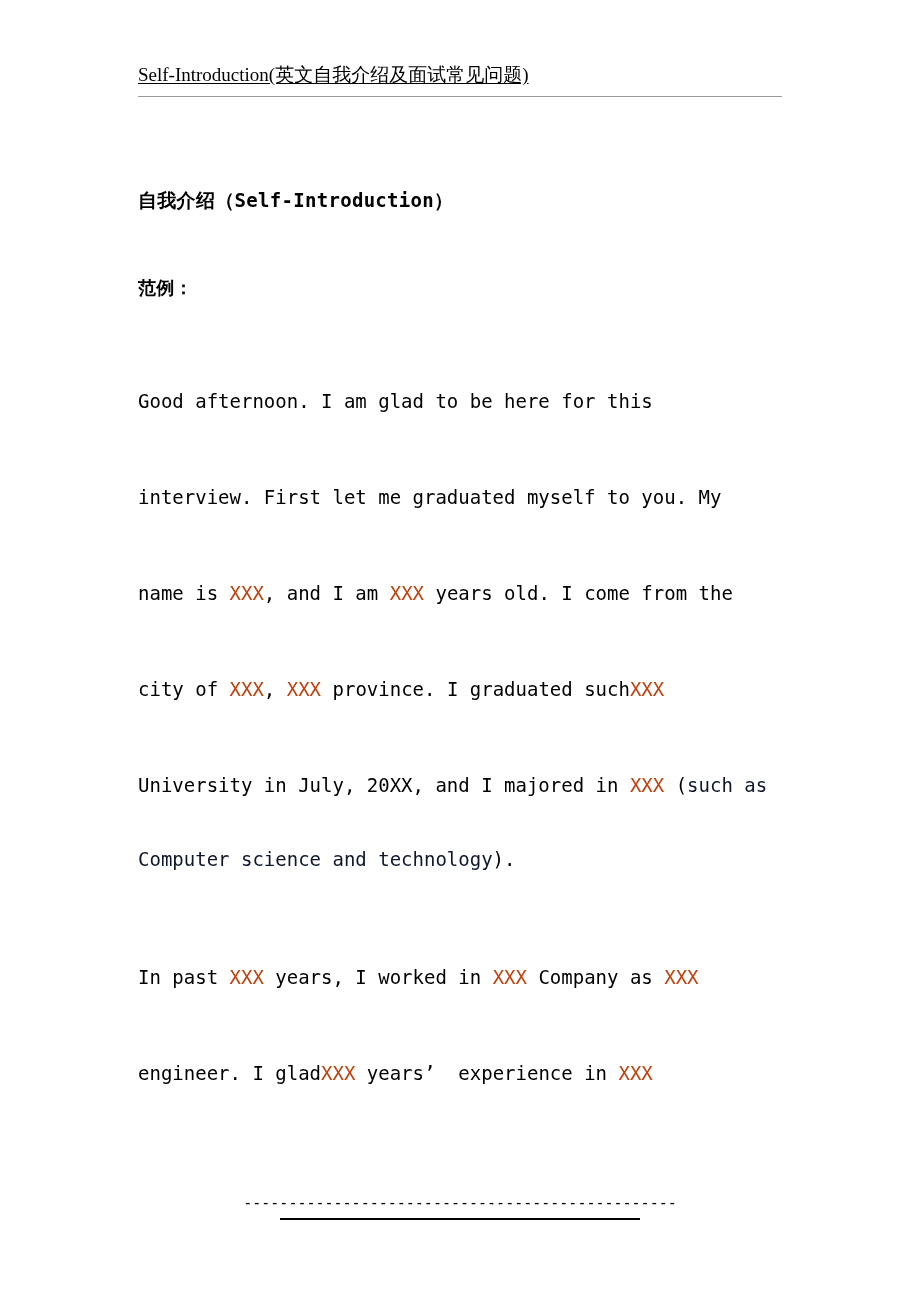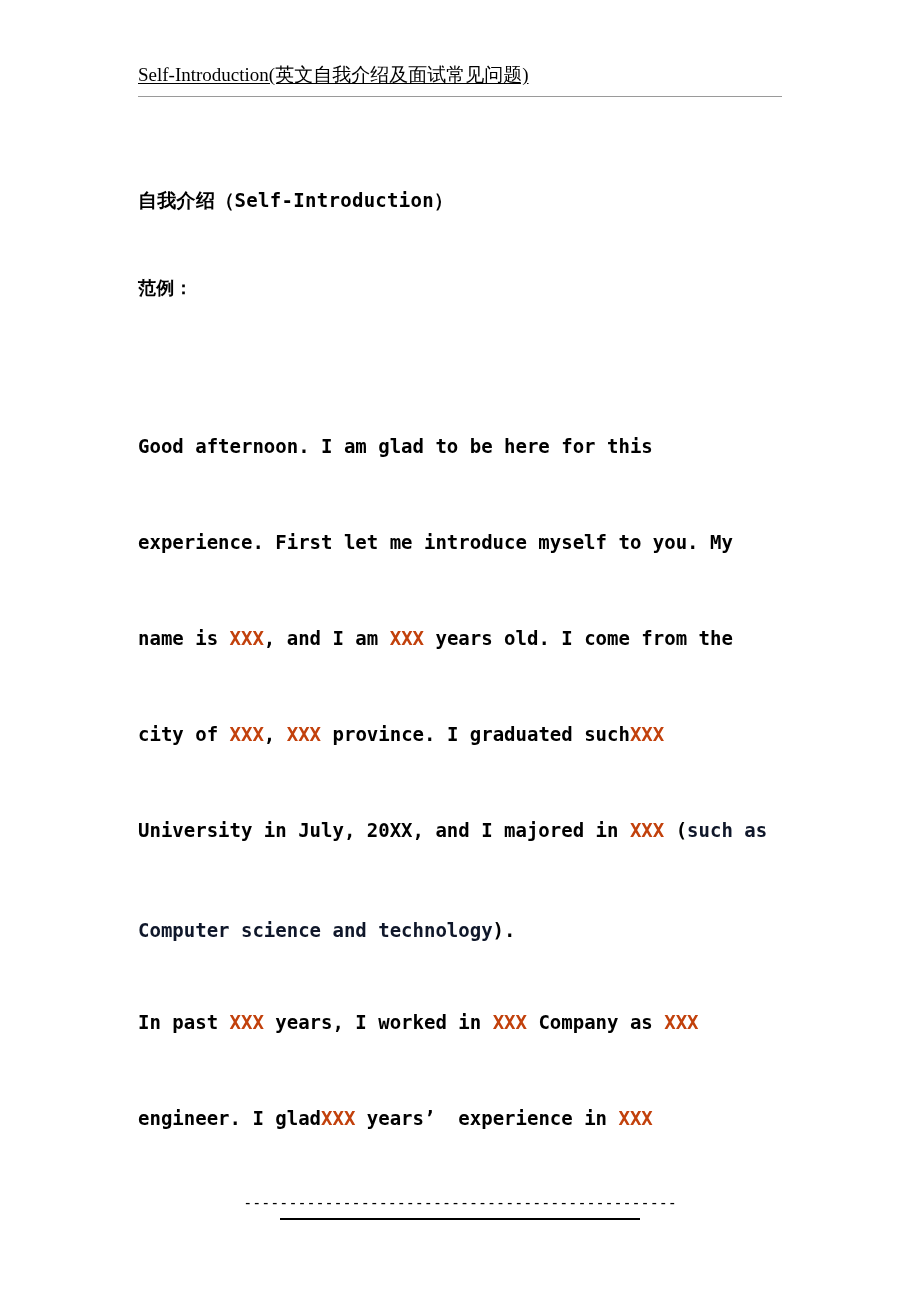--- a/index.html
+++ b/index.html
@@ -70,23 +70,22 @@
   .subheading-line {
     font-family: "DejaVu Sans Mono", "Liberation Mono", monospace;
     font-size: 18px;
     font-weight: bold;
     letter-spacing: 0.3px;
   }
 
   .body-line {
     font-family: "DejaVu Sans Mono", "Liberation Mono", monospace;
     font-size: 19px;
-    font-weight: bold;
+    font-weight: normal;
     letter-spacing: 0px;
-    margin-top: 45px;
   }
 
   .tok-orange { color: #c2410c; }
   .tok-blue   { color: #0f172a; }
   .tok-black  { color: #000000; }
 
   
   .footer-sep {
     position: absolute;
     left: 0;
@@ -124,25 +123,25 @@
   <div class="doc-header-rule"></div>
 
   <div class="body-area">
 
     <div class="line heading-line" style="top: 164px; margin-top: 24px;">自我介绍（Self-Introduction）</div>
 
     <div class="line subheading-line" style="top: 276px;">范例：</div>
 
     <div id="body-lines">
         <div class="line body-line" style="top: 390px;"><span class="tok-black">Good afternoon. I am glad to be here for this</span></div>
-        <div class="line body-line" style="top: 486px;"><span class="tok-black">experience. First let me introduce myself to you. My</span></div>
+        <div class="line body-line" style="top: 486px;"><span class="tok-black">interview. First let me graduated myself to you. My</span></div>
         <div class="line body-line" style="top: 582px;"><span class="tok-black">name is </span><span class="tok-orange">XXX</span><span class="tok-black">, and I am </span><span class="tok-orange">XXX</span><span class="tok-black"> years old. I come from the</span></div>
         <div class="line body-line" style="top: 678px;"><span class="tok-black">city of </span><span class="tok-orange">XXX</span><span class="tok-black">, </span><span class="tok-orange">XXX</span><span class="tok-black"> province. I graduated such</span><span class="tok-orange">XXX</span></div>
         <div class="line body-line" style="top: 774px;"><span class="tok-black">University in July, 20XX, and I majored in </span><span class="tok-orange">XXX</span><span class="tok-black"> (</span><span class="tok-blue">such as</span></div>
-        <div class="line body-line" style="top: 874px;"><span class="tok-blue">Computer science and technology</span><span class="tok-black">).</span></div>
+        <div class="line body-line" style="top: 848px;"><span class="tok-blue">Computer science and technology</span><span class="tok-black">).</span></div>
         <div class="line body-line" style="top: 966px;"><span class="tok-black">In past </span><span class="tok-orange">XXX</span><span class="tok-black"> years, I worked in </span><span class="tok-orange">XXX</span><span class="tok-black"> Company as </span><span class="tok-orange">XXX</span></div>
         <div class="line body-line" style="top: 1062px;"><span class="tok-black">engineer. I glad</span><span class="tok-orange">XXX</span><span class="tok-black"> years’  experience in </span><span class="tok-orange">XXX</span></div>
       </div>
 
   </div>
 
   <div class="footer-sep">
     <div class="footer-dashes">------------------------------------------------</div>
   </div>
   <div class="footer-rule"></div>

